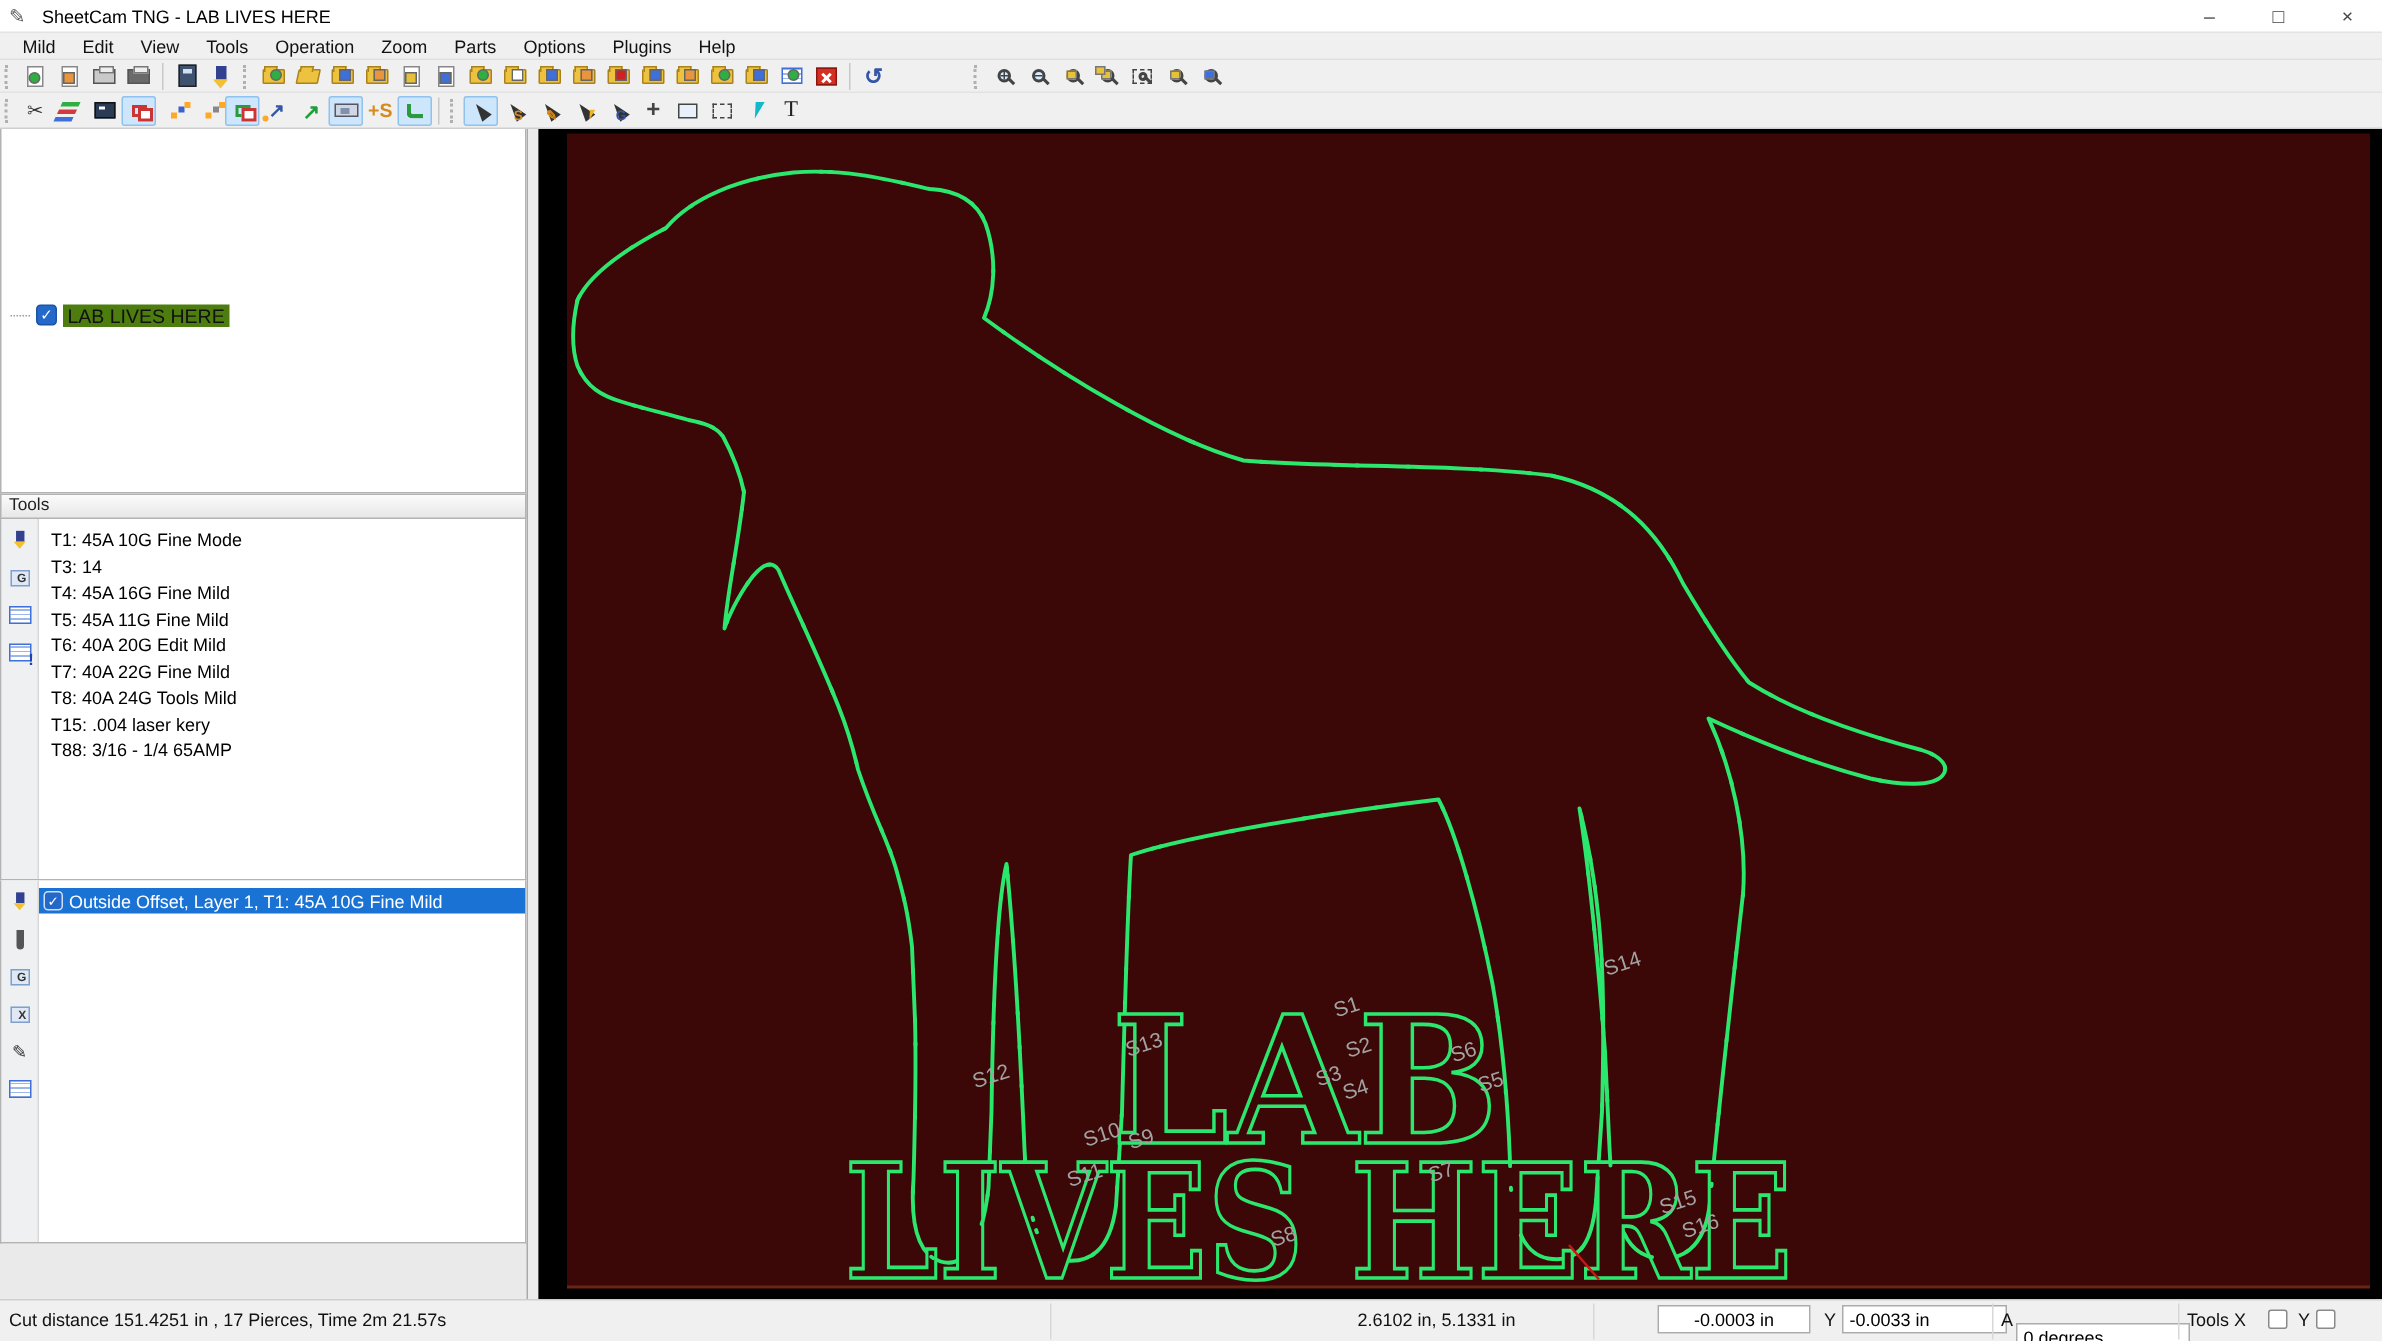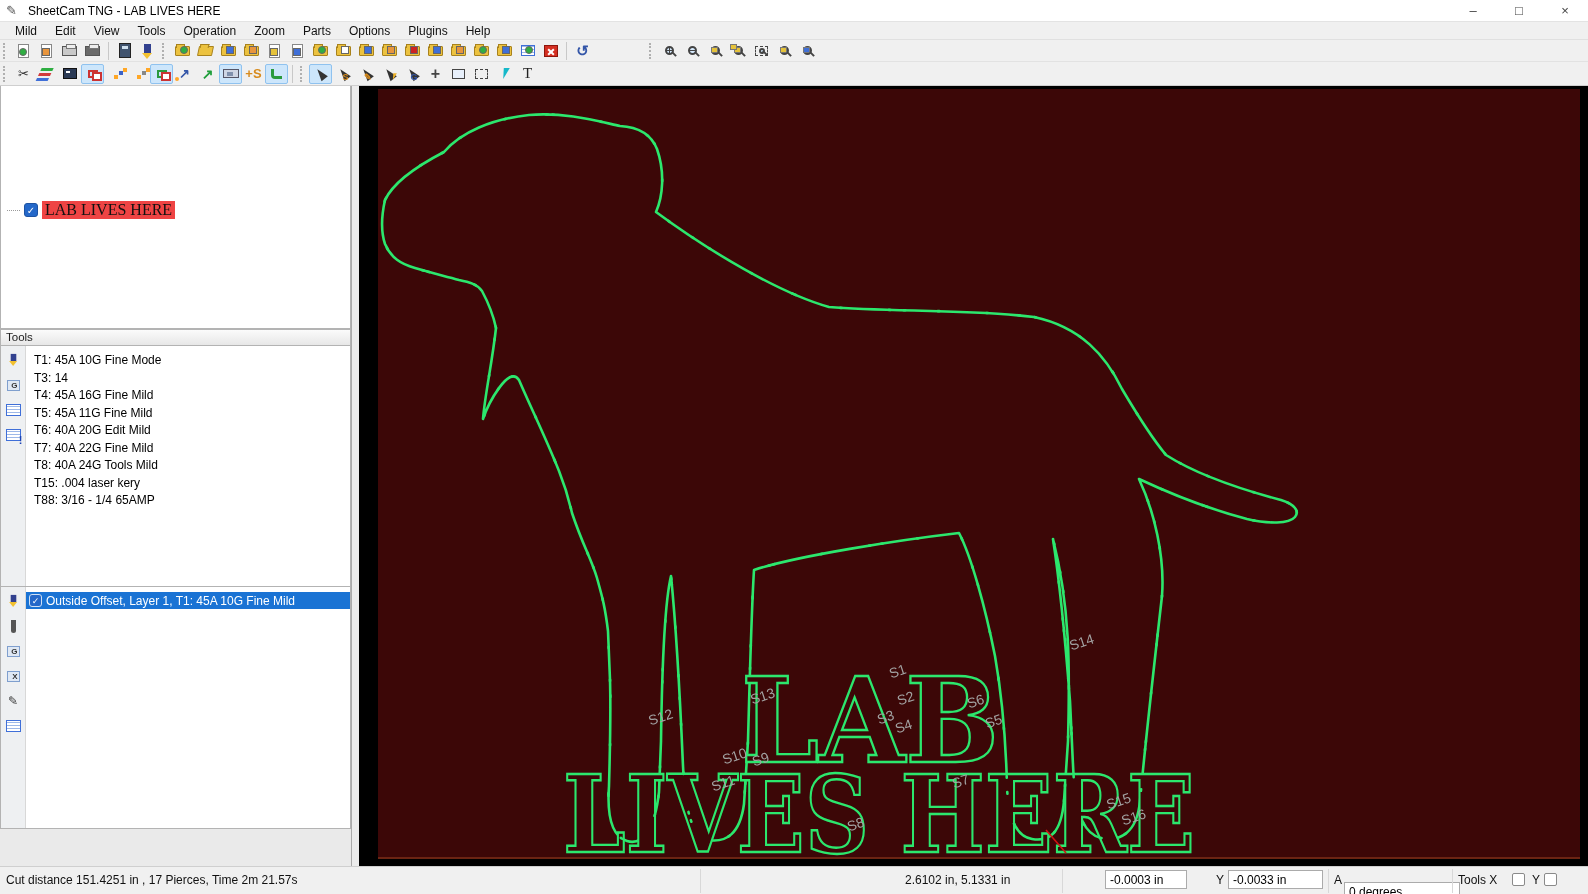--- a/index.html
+++ b/index.html
@@ -94,21 +94,21 @@
   .icolstrip { width:25px; background:#eef0f2; border-right:1px solid #d8d8d8; display:flex; flex-direction:column; align-items:center; padding-top:6px; gap:9px; }
   .sicon { width:17px; height:16px; display:flex; align-items:center; justify-content:center; position:relative; }
   .gbox { width:13px; height:11px; background:#dfe8f4; border:1px solid #7f9fce; position:relative; font-size:8px; font-weight:bold; color:#333; display:flex; align-items:flex-end; justify-content:flex-end; padding:0 1px; }
   .tbl2 { width:15px; height:12px; border:1px solid #3f6fd8; background:repeating-linear-gradient(0deg,#fff 0 2px,#9db8e8 2px 3px),repeating-linear-gradient(90deg,rgba(255,255,255,0) 0 3px,#9db8e8 3px 4px); }
   .excl { position:absolute; right:-1px; bottom:-3px; color:#1b43b5; font-weight:bold; font-size:11px; }
   .penarrow { font-size:12px; color:#333; }
 
   .treerow { display:flex; align-items:center; padding:6px 0 0 6px; gap:4px; }
   .treedash { width:13px; border-top:1px dotted #9a9a9a; }
   .cb-blue { width:14px; height:14px; background:#2468c9; border:1px solid #1d53a3; border-radius:3px; color:#fff; font-size:10px; line-height:13px; text-align:center; }
-  .treelabel { font-size:16px; padding:0 3px; background:#ef4444;font-family:Liberation Serif, serif; }
+  .treelabel { font-size:13px; padding:0 3px; background:#4d7c0f; }
 
   .toollist { padding:6px 0 0 8px; font-size:12px; line-height:17.5px; color:#000; }
 
   .oplist { flex:1; padding-top:5px; }
   .oprow { display:flex; align-items:center; height:17px; }
   .oprow.selected { background:#1a73d4; color:#fff; }
   .cb-op { width:13px; height:13px; background:#2468c9; border:1px solid #cfe0f5; border-radius:3px; color:#fff; font-size:9px; line-height:12px; text-align:center; margin:0 4px 0 3px; flex:none; }
   .oplabel { font-size:12px; white-space:nowrap; }
 
   
@@ -546,23 +546,23 @@
         </div>
     </div>
   </div>
 
   <div class="statusbar">
     <span class="sb" style="left:6px;">Cut distance 151.4251 in , 17 Pierces, Time 2m 21.57s</span>
     <span class="sbsep" style="left:700px;"></span>
     <span class="sb" style="left:905px;">2.6102 in, 5.1331 in</span>
     <span class="sbsep" style="left:1062px;"></span>
     <span class="sb" style="left:1108px;font-family:Liberation Serif, serif;">Pos X</span>
-    <span class="sbinput" style="left:1105px;width:82px;">-0.0003 in</span>
+    <span class="sbinput" style="left:1105px;width:102px;text-align:center;">-0.0003 in</span>
     <span class="sb" style="left:1216px;">Y</span>
-    <span class="sbinput" style="left:1228px;width:95px;">-0.0033 in</span>
+    <span class="sbinput" style="left:1228px;width:110px;">-0.0033 in</span>
     <span class="sbsep" style="left:1328px;"></span>
     <span class="sb" style="left:1334px;">A</span>
     <span class="sbinput" style="left:1344px;width:116px;margin-top:12px;">0 degrees</span>
     <span class="sbsep" style="left:1452px;"></span>
     <span class="sb" style="left:1458px;">Tools X</span>
     <span class="cb-empty" style="left:1512px;"></span>
     <span class="sb" style="left:1532px;">Y</span>
     <span class="cb-empty" style="left:1544px;"></span>
   </div>
 

